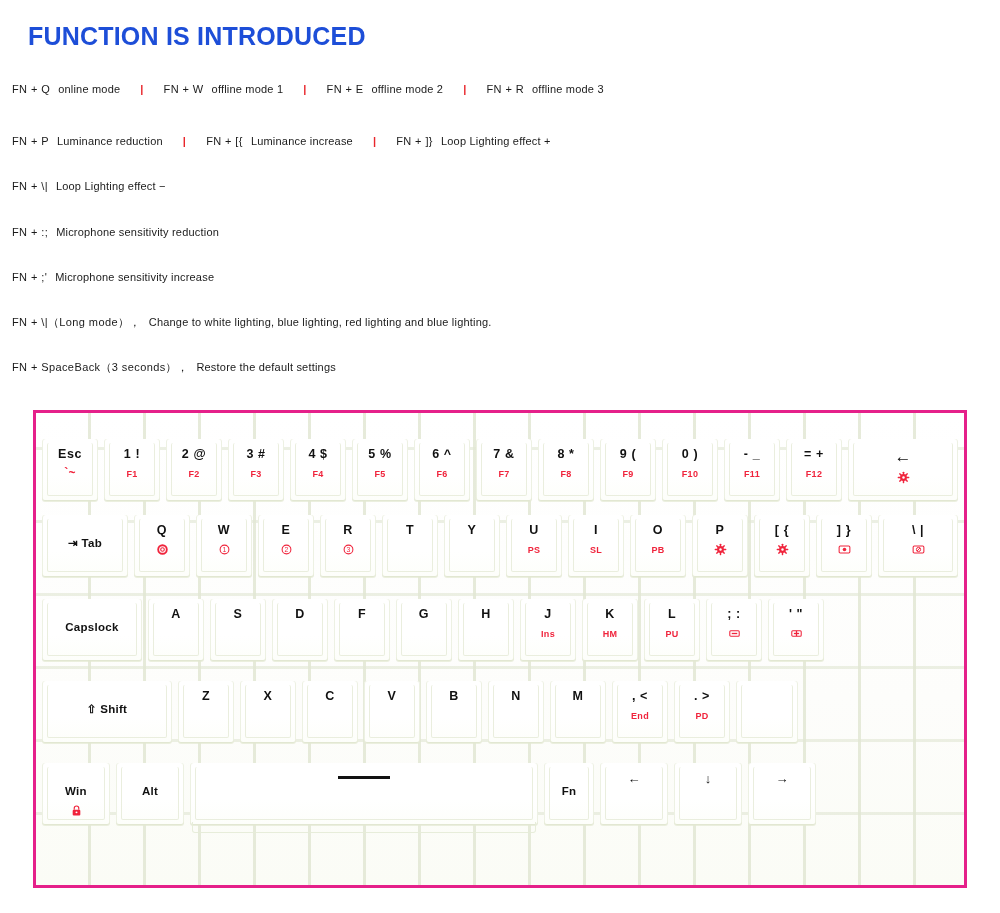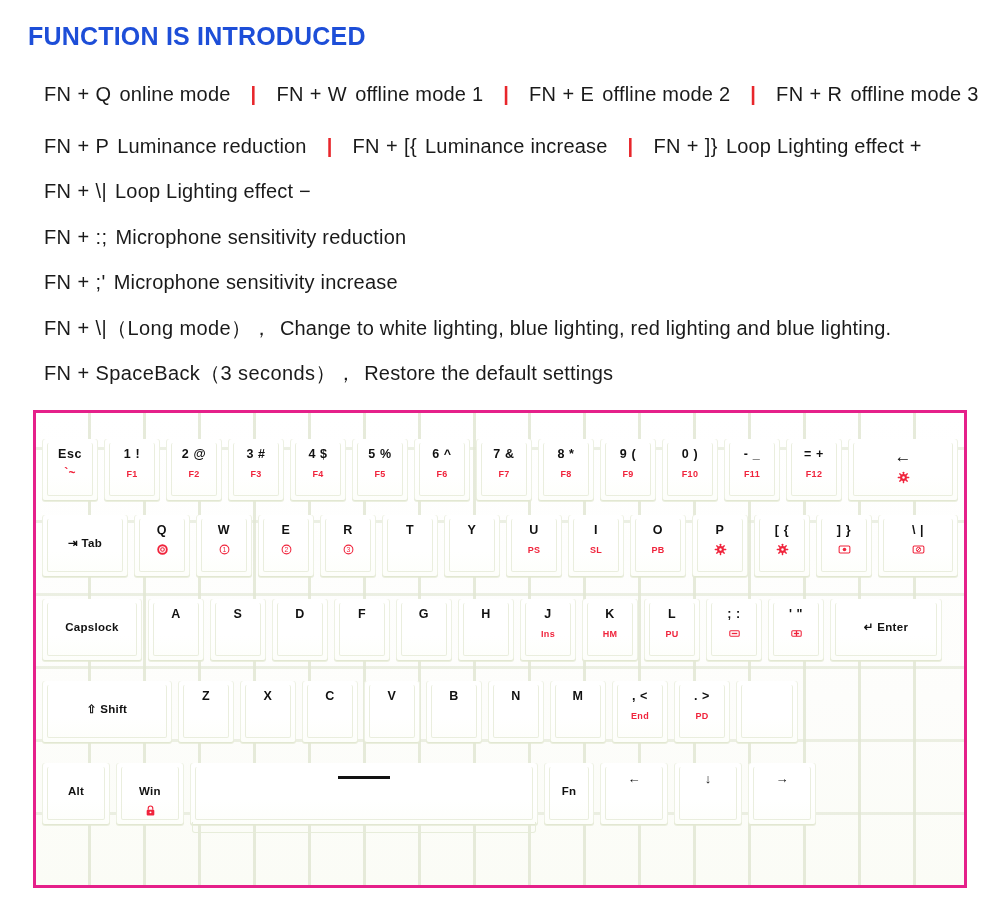--- a/index.html
+++ b/index.html
@@ -23,22 +23,22 @@
     font-size: 25px;
     font-weight: bold;
     letter-spacing: 0.2px;
     color: #1d4ed8;
     white-space: nowrap;
   }
 
   
   .instr-line {
     position: absolute;
-    left: 44px;
-    font-size: 20px;
+    left: 12px;
+    font-size: 11px;
     color: #1a1a1a;
     white-space: nowrap;
     letter-spacing: 0.2px;
   }
   .seg { display: inline; }
   .combo { letter-spacing: 0.4px; }
   .desc { }
   .sep {
     color: #e8262b;
     font-weight: bold;
@@ -403,23 +403,20 @@
             </svg></div>
         </div>
         <div class="key" style="width: 56px;">
           <div class="legend-main">' "</div>
           <div class="icon-sub"><svg width="13" height="13" viewBox="0 0 16 16">
               <rect x="2.2" y="4.6" width="11.6" height="6.8" rx="1.2" fill="none" stroke="#f0243c" stroke-width="1.3"></rect>
               <rect x="4.8" y="7.2" width="6.4" height="1.6" fill="#f0243c"></rect>
               <rect x="7.2" y="4.8" width="1.6" height="6.4" fill="#f0243c"></rect>
             </svg></div>
         </div>
-        <div class="key" style="width: 112px;">
-          <div class="legend-main small">↵ Enter</div>
-        </div>
       </div>
       <div class="krow" style="top: 268px; justify-content: flex-end;">
         <div class="key" style="width: 130px;">
           <div class="legend-main small">⇧ Shift</div>
         </div>
         <div class="key" style="width: 56px;">
           <div class="legend-main">Z</div>
         </div>
         <div class="key" style="width: 56px;">
           <div class="legend-main">X</div>
@@ -444,30 +441,30 @@
           <div class="legend-sub">End</div>
         </div>
         <div class="key" style="width: 56px;">
           <div class="legend-main">. &gt;</div>
           <div class="legend-sub">PD</div>
         </div>
         <div class="key" style="width: 62px;"></div>
       </div>
       <div class="krow" style="top: 350px;">
         <div class="key" style="width: 68px;">
-          <div class="legend-main small">Alt</div>
-        </div>
-        <div class="key" style="width: 68px;">
           <div class="legend-main small">Win</div>
           <div class="icon-sub"><svg width="13" height="13" viewBox="0 0 16 16">
               <path d="M5.2 7.2 V5.2 a2.8 2.8 0 0 1 5.6 0 V7.2" fill="none" stroke="#f0243c" stroke-width="1.4"></path>
               <rect x="3.3" y="7.2" width="9.4" height="7" rx="1.3" fill="#f0243c" stroke="#f0243c" stroke-width="0"></rect>
               <circle cx="8" cy="10.3" r="1.2" fill="#ffffff"></circle>
             </svg></div>
         </div>
+        <div class="key" style="width: 68px;">
+          <div class="legend-main small">Alt</div>
+        </div>
         <div class="key space" style="width: 348px;">
           <div class="spacebar-line"></div>
         </div>
         <div class="key" style="width: 50px;">
           <div class="legend-main small">Fn</div>
         </div>
         <div class="key" style="width: 68px;">
           <div class="arrow-small">←</div>
         </div>
         <div class="key" style="width: 68px;">

